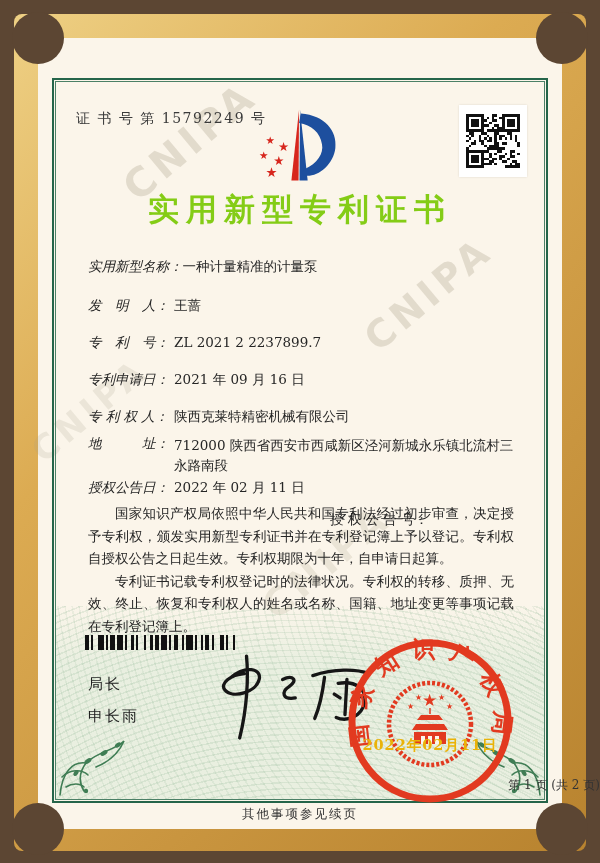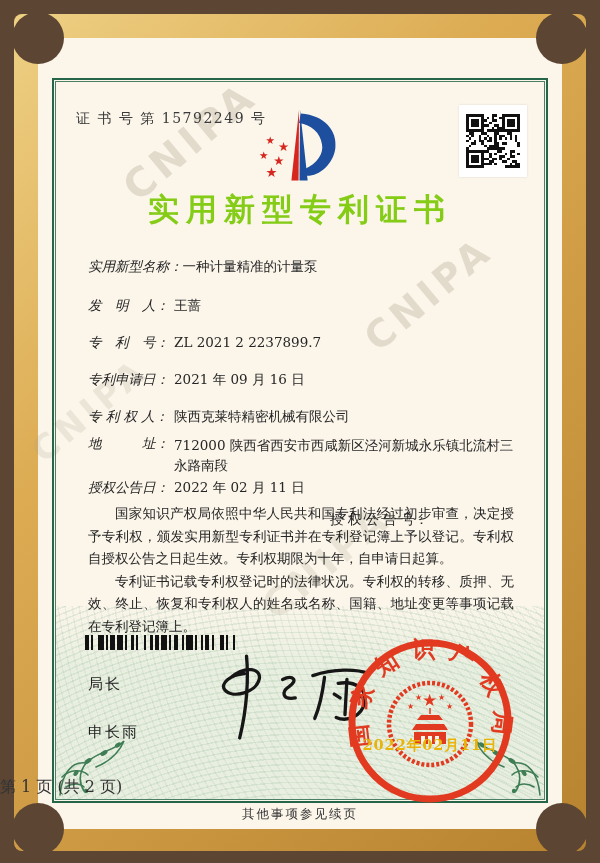--- a/index.html
+++ b/index.html
@@ -58,33 +58,33 @@
   .r7{top:221px;} .r7b{left:242px;top:221px;margin-top:32px;}
 
   .paras{position:absolute;left:88px;top:502px;width:426px;font-size:13.5px;
     line-height:22.5px;text-align:justify;color:#262626;}
   .paras p{margin:0;text-indent:2em;}
 
   .barcode{position:absolute;left:85px;top:635px;width:152px;height:15px;display:flex;}
   .barcode span{height:100%;}
 
   .officer{position:absolute;left:88px;top:675px;font-size:15px;letter-spacing:2px;color:#1e1e1e;}
-  .officer .name{margin-top:29px;font-family:Liberation Mono, monospace;}
+  .officer .name{margin-top:13px;font-family:Liberation Mono, monospace;}
 
   .signature{position:absolute;left:188px;top:648px;width:195px;height:98px;}
 
   .seal{position:absolute;left:345px;top:636px;width:170px;height:170px;}
   .seal-date{position:absolute;left:350px;top:736px;width:160px;text-align:center;
     font-size:14.5px;font-weight:600;color:#eab308;letter-spacing:1px;}
 
   .flourish{position:absolute;bottom:64px;width:92px;height:74px;z-index:2;}
   .flourish.left{left:56px;}
   .flourish.right{right:56px;transform:scaleX(-1);}
 
-  .page-note{position:absolute;left:0;right:0;top:777px;text-align:left;font-size:16px;color:#333;}
+  .page-note{position:absolute;left:0;right:0;top:777px;text-align:right;font-size:12px;color:#333;}
   .cont-note{position:absolute;left:0;right:0;top:806px;text-align:center;font-size:12.5px;color:#333;letter-spacing:2px;}
 </style>
 </head>
 <body>
 
 <div class="stage">
 
   <div class="frame-gold"></div>
   <div class="paper"></div>
   <div class="bite tl"></div>

